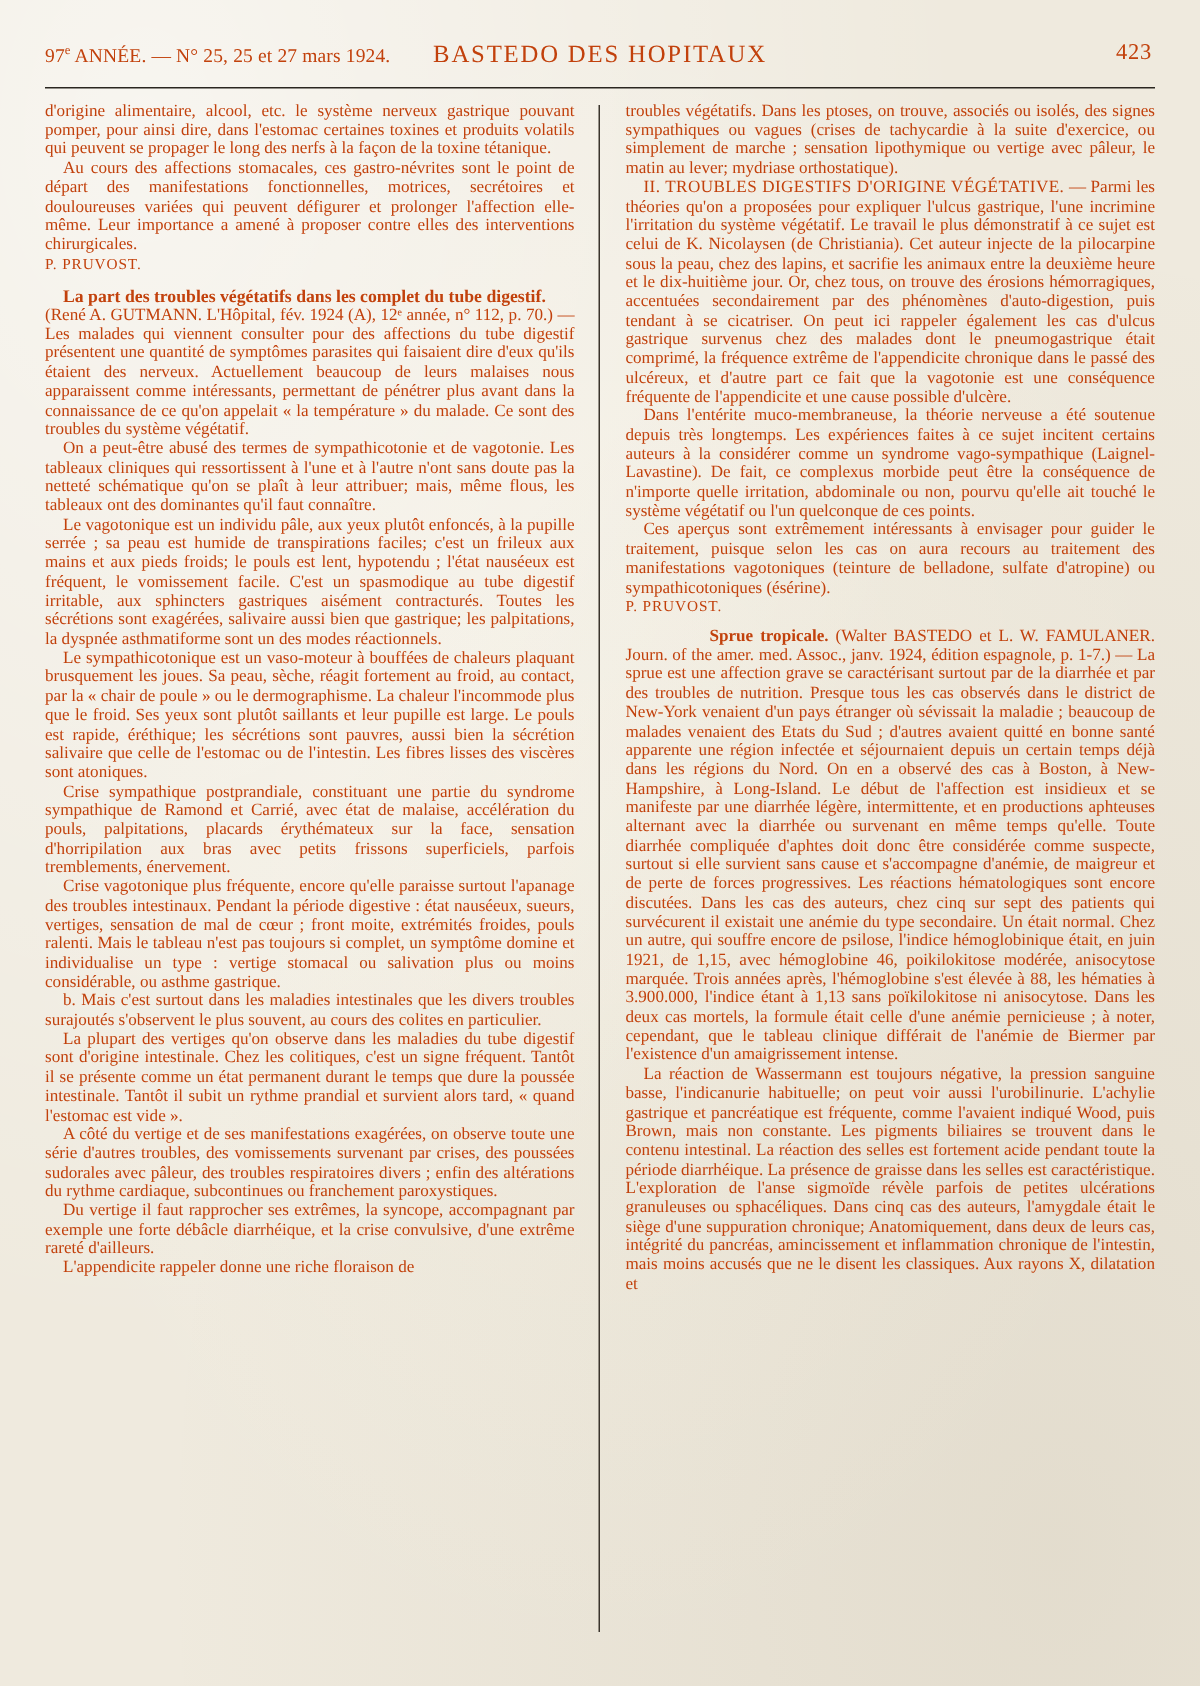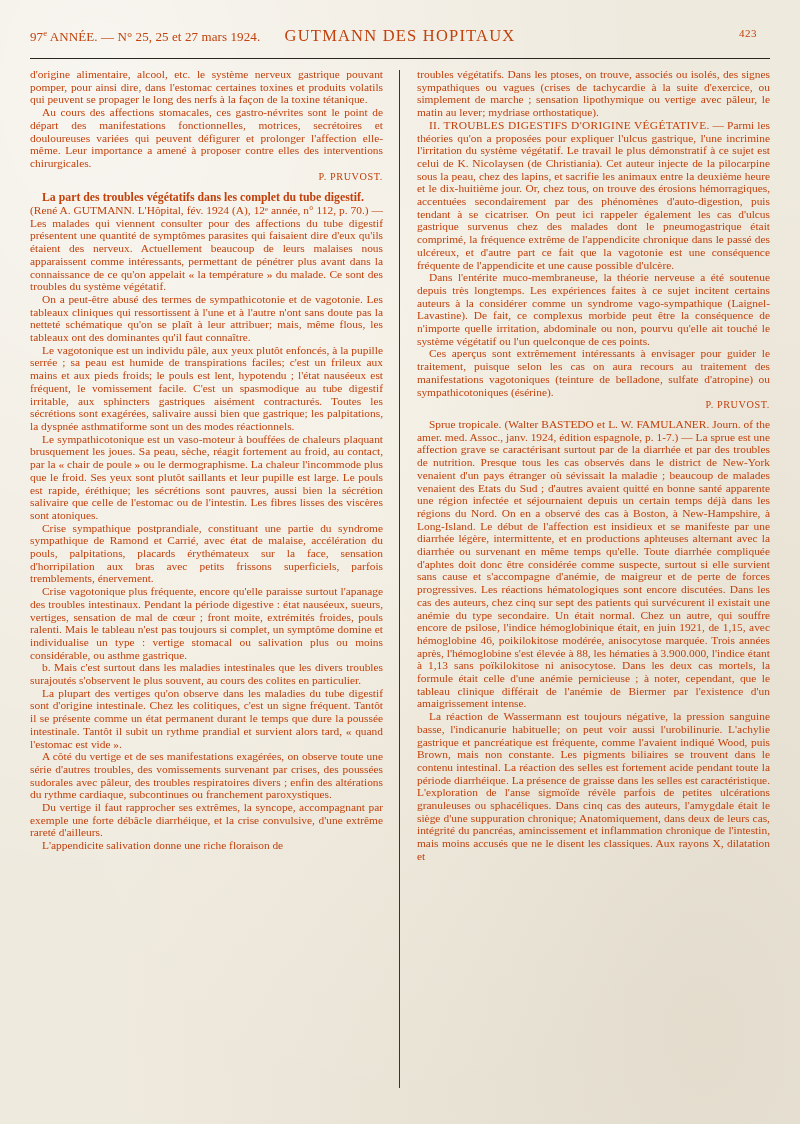--- a/index.html
+++ b/index.html
@@ -56,23 +56,23 @@
     position: absolute;
     left: 50%;
     transform: translateX(-50%);
     top: 0px;
     font-size: 16.5px;
     letter-spacing: 1.2px;
     white-space: nowrap;
   }
   .mast-right {
     position: absolute;
-    right: 13px;
+    right: 2px;
     top: 1px;
-    font-size: 11px;
+    font-size: 15px;
     letter-spacing: 0.5px;
   }
   .rule {
     border: 0;
     border-top: 1px solid #2a2620;
     margin: 2px 0 0 0;
   }
   
   .columns {
     position: relative;
@@ -102,45 +102,45 @@
   }
   p.noindent { text-indent: 0; }
   p.gap { margin-top: 6px; }
   .sec-title {
     text-indent: 12px;
     margin-top: 8px;
     font-weight: bold;
     font-size: 11.8px;
   }
   .sig {
-    text-align: right;
     letter-spacing: 0.6px;
     font-size: 10.2px;
     margin-top: 1px;
     text-indent: 0;
   }
   .smallcaps {
     font-variant: small-caps;
     letter-spacing: 0.3px;
   }
   .run-in-title {
-    font-weight: normal;
+    font-weight: bold;
+    margin-left: 44px;
   }
 </style>
 </head>
 <body>
 
 <div class="page">
   <div class="sheet">
 
     <div class="masthead">
       <div class="mast-left">
         <span>97</span><sup>e</sup><span> ANNÉE. — N° 25, 25 et 27 mars 1924.</span>
       </div>
-      <div class="mast-center">GUTMANN DES HOPITAUX</div>
+      <div class="mast-center">BASTEDO DES HOPITAUX</div>
       <div class="mast-right">423</div>
     </div>
     <hr class="rule">
 
     <div class="columns">
 
       <div class="col left">
 
         <p class="noindent">d'origine alimentaire, alcool, etc. le système nerveux gastrique pouvant pomper, pour ainsi dire, dans l'estomac certaines toxines et produits volatils qui peuvent se propager le long des nerfs à la façon de la toxine tétanique.</p>
         <p>Au cours des affections stomacales, ces gastro-névrites sont le point de départ des manifestations fonctionnelles, motrices, secrétoires et douloureuses variées qui peuvent défigurer et prolonger l'affection elle-même. Leur importance a amené à proposer contre elles des interventions chirurgicales.</p>
@@ -154,21 +154,21 @@
         <p>Le sympathicotonique est un vaso-moteur à bouffées de chaleurs plaquant brusquement les joues. Sa peau, sèche, réagit fortement au froid, au contact, par la « chair de poule » ou le dermographisme. La chaleur l'incommode plus que le froid. Ses yeux sont plutôt saillants et leur pupille est large. Le pouls est rapide, éréthique; les sécrétions sont pauvres, aussi bien la sécrétion salivaire que celle de l'estomac ou de l'intestin. Les fibres lisses des viscères sont atoniques.</p>
 
 
         <p>Crise sympathique postprandiale, constituant une partie du syndrome sympathique de Ramond et Carrié, avec état de malaise, accélération du pouls, palpitations, placards érythémateux sur la face, sensation d'horripilation aux bras avec petits frissons superficiels, parfois tremblements, énervement.</p>
         <p>Crise vagotonique plus fréquente, encore qu'elle paraisse surtout l'apanage des troubles intestinaux. Pendant la période digestive : état nauséeux, sueurs, vertiges, sensation de mal de cœur ; front moite, extrémités froides, pouls ralenti. Mais le tableau n'est pas toujours si complet, un symptôme domine et individualise un type : vertige stomacal ou salivation plus ou moins considérable, ou asthme gastrique.</p>
         <p>b. Mais c'est surtout dans les maladies intestinales que les divers troubles surajoutés s'observent le plus souvent, au cours des colites en particulier.</p>
 
         <p>La plupart des vertiges qu'on observe dans les maladies du tube digestif sont d'origine intestinale. Chez les colitiques, c'est un signe fréquent. Tantôt il se présente comme un état permanent durant le temps que dure la poussée intestinale. Tantôt il subit un rythme prandial et survient alors tard, « quand l'estomac est vide ».</p>
         <p>A côté du vertige et de ses manifestations exagérées, on observe toute une série d'autres troubles, des vomissements survenant par crises, des poussées sudorales avec pâleur, des troubles respiratoires divers ; enfin des altérations du rythme cardiaque, subcontinues ou franchement paroxystiques.</p>
         <p>Du vertige il faut rapprocher ses extrêmes, la syncope, accompagnant par exemple une forte débâcle diarrhéique, et la crise convulsive, d'une extrême rareté d'ailleurs.</p>
-        <p>L'appendicite salivation donne une riche floraison de</p>
+        <p>L'appendicite rappeler donne une riche floraison de</p>
       </div>
 
       <div class="divider"></div>
 
       <div class="col right">
 
         <p class="noindent">troubles végétatifs. Dans les ptoses, on trouve, associés ou isolés, des signes sympathiques ou vagues (crises de tachycardie à la suite d'exercice, ou simplement de marche ; sensation lipothymique ou vertige avec pâleur, le matin au lever; mydriase orthostatique).</p>
 
         <p><span class="smallcaps">II. TROUBLES DIGESTIFS D'ORIGINE VÉGÉTATIVE.</span><span> — Parmi les théories qu'on a proposées pour expliquer l'ulcus gastrique, l'une incrimine l'irritation du système végétatif. Le travail le plus démonstratif à ce sujet est celui de K. Nicolaysen (de Christiania). Cet auteur injecte de la pilocarpine sous la peau, chez des lapins, et sacrifie les animaux entre la deuxième heure et le dix-huitième jour. Or, chez tous, on trouve des érosions hémorragiques, accentuées secondairement par des phénomènes d'auto-digestion, puis tendant à se cicatriser. On peut ici rappeler également les cas d'ulcus gastrique survenus chez des malades dont le pneumogastrique était comprimé, la fréquence extrême de l'appendicite chronique dans le passé des ulcéreux, et d'autre part ce fait que la vagotonie est une conséquence fréquente de l'appendicite et une cause possible d'ulcère.</span></p>
 

